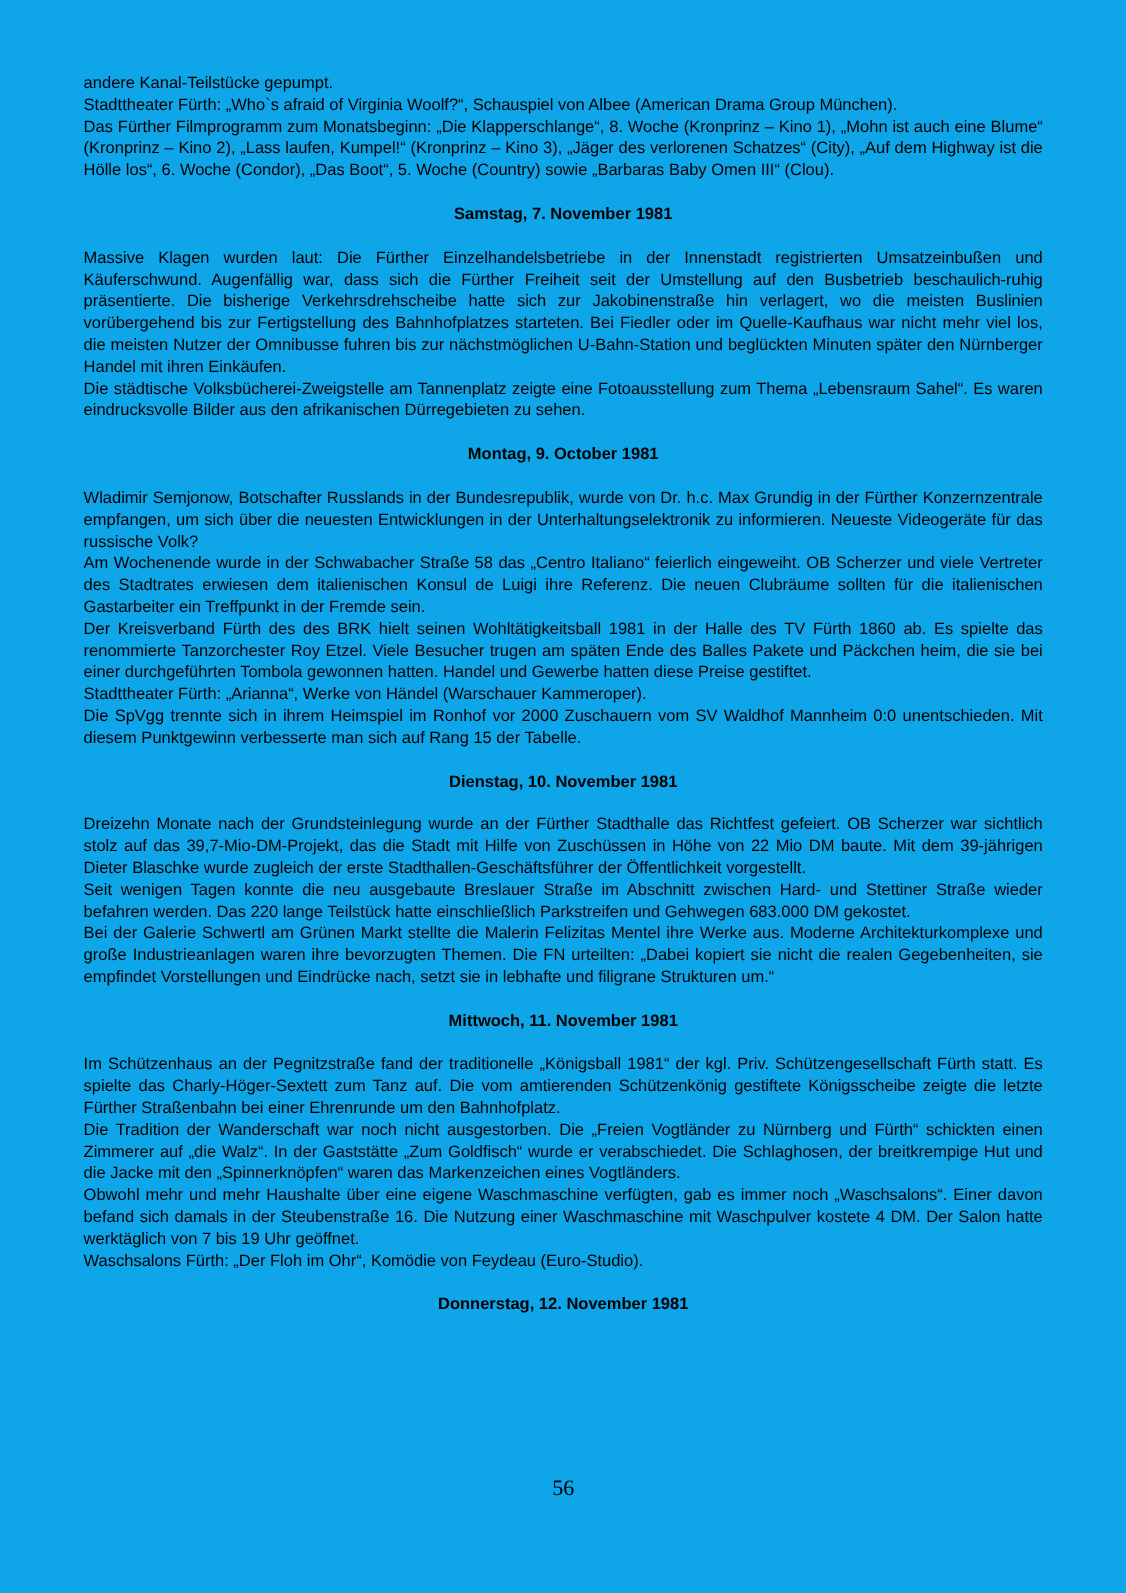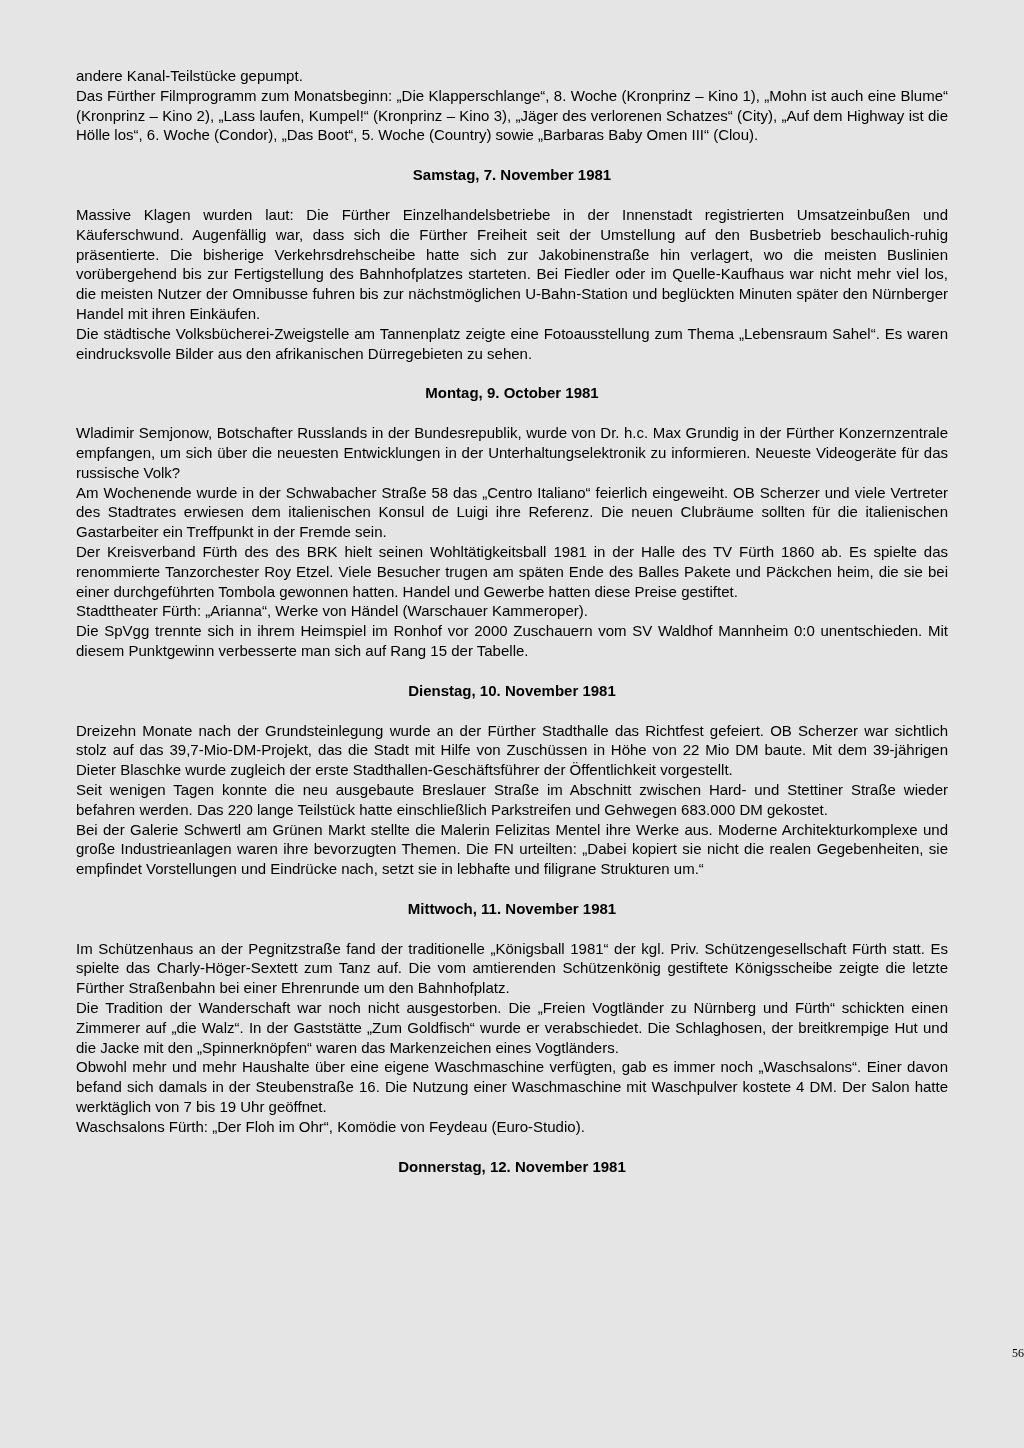--- a/index.html
+++ b/index.html
@@ -5,21 +5,21 @@
   html, body {
     margin: 0;
     padding: 0;
     background: #ffffff;
   }
   .page {
     position: relative;
     width: 1024px;
     height: 1448px;
     box-sizing: border-box;
-    background: #e5e5e5;
+    background: #0ea5e9;
     color: #000000;
     font-family: "Liberation Sans", sans-serif;
     font-size: 15px;
     line-height: 19.8px;
     padding: 66px 76px 0 76px;
     overflow: hidden;
   }
   .doc-body p {
     margin: 0;
   }
@@ -29,32 +29,33 @@
   .doc-body p.heading {
     font-weight: bold;
     margin: 20px 0 20px 0;
     text-align: center;
   }
   .page-footer {
     position: absolute;
     left: 0;
     right: 0;
     bottom: 84px;
-    text-align: right;
+    text-align: center;
     font-family: "Liberation Serif", serif;
-    font-size: 12px;
+    font-size: 20px;
     color: #000000;
   }
 </style>
 </head>
 <body>
 
 <div class="page">
   <div class="doc-body" id="doc-body">
       <p class="para">andere Kanal-Teilstücke gepumpt.</p>
+      <p class="para">Stadttheater Fürth: „Who`s afraid of Virginia Woolf?“, Schauspiel von Albee (American Drama Group München).</p>
       <p class="para">Das Fürther Filmprogramm zum Monatsbeginn: „Die Klapperschlange“, 8. Woche (Kronprinz – Kino 1), „Mohn ist auch eine Blume“ (Kronprinz – Kino 2), „Lass laufen, Kumpel!“ (Kronprinz – Kino 3), „Jäger des verlorenen Schatzes“ (City), „Auf dem Highway ist die Hölle los“, 6. Woche (Condor), „Das Boot“, 5. Woche (Country) sowie „Barbaras Baby Omen III“ (Clou).</p>
       <p class="heading">Samstag, 7. November 1981</p>
       <p class="para">Massive Klagen wurden laut: Die Fürther Einzelhandelsbetriebe in der Innenstadt registrierten Umsatzeinbußen und Käuferschwund. Augenfällig war, dass sich die Fürther Freiheit seit der Umstellung auf den Busbetrieb beschaulich-ruhig präsentierte. Die bisherige Verkehrsdrehscheibe hatte sich zur Jakobinenstraße hin verlagert, wo die meisten Buslinien vorübergehend bis zur Fertigstellung des Bahnhofplatzes starteten. Bei Fiedler oder im Quelle-Kaufhaus war nicht mehr viel los, die meisten Nutzer der Omnibusse fuhren bis zur nächstmöglichen U-Bahn-Station und beglückten Minuten später den Nürnberger Handel mit ihren Einkäufen.</p>
       <p class="para">Die städtische Volksbücherei-Zweigstelle am Tannenplatz zeigte eine Fotoausstellung zum Thema „Lebensraum Sahel“. Es waren eindrucksvolle Bilder aus den afrikanischen Dürregebieten zu sehen.</p>
       <p class="heading">Montag, 9. October 1981</p>
       <p class="para">Wladimir Semjonow, Botschafter Russlands in der Bundesrepublik, wurde von Dr. h.c. Max Grundig in der Fürther Konzernzentrale empfangen, um sich über die neuesten Entwicklungen in der Unterhaltungselektronik zu informieren. Neueste Videogeräte für das russische Volk?</p>
       <p class="para">Am Wochenende wurde in der Schwabacher Straße 58 das „Centro Italiano“ feierlich eingeweiht. OB Scherzer und viele Vertreter des Stadtrates erwiesen dem italienischen Konsul de Luigi ihre Referenz. Die neuen Clubräume sollten für die italienischen Gastarbeiter ein Treffpunkt in der Fremde sein.</p>
       <p class="para">Der Kreisverband Fürth des des BRK hielt seinen Wohltätigkeitsball 1981 in der Halle des TV Fürth 1860 ab. Es spielte das renommierte Tanzorchester Roy Etzel. Viele Besucher trugen am späten Ende des Balles Pakete und Päckchen heim, die sie bei einer durchgeführten Tombola gewonnen hatten. Handel und Gewerbe hatten diese Preise gestiftet.</p>
       <p class="para">Stadttheater Fürth: „Arianna“, Werke von Händel (Warschauer Kammeroper).</p>
       <p class="para">Die SpVgg trennte sich in ihrem Heimspiel im Ronhof vor 2000 Zuschauern vom SV Waldhof Mannheim 0:0 unentschieden. Mit diesem Punktgewinn verbesserte man sich auf Rang 15 der Tabelle.</p>

